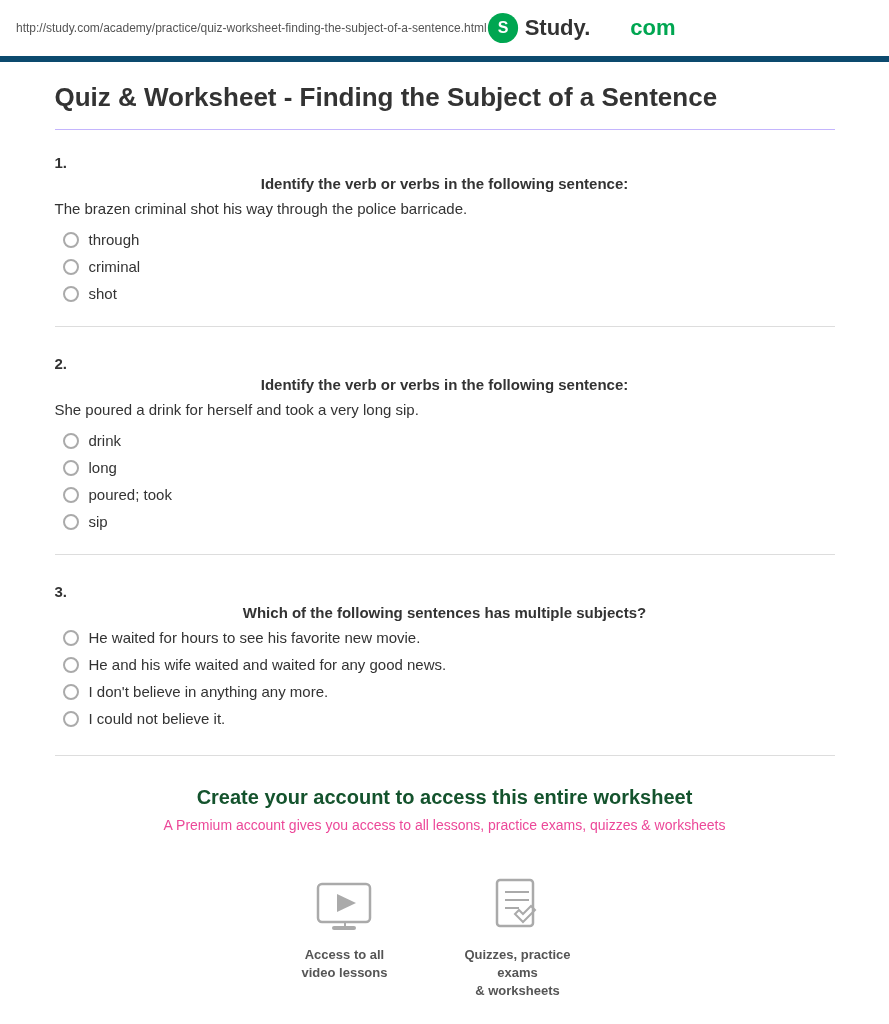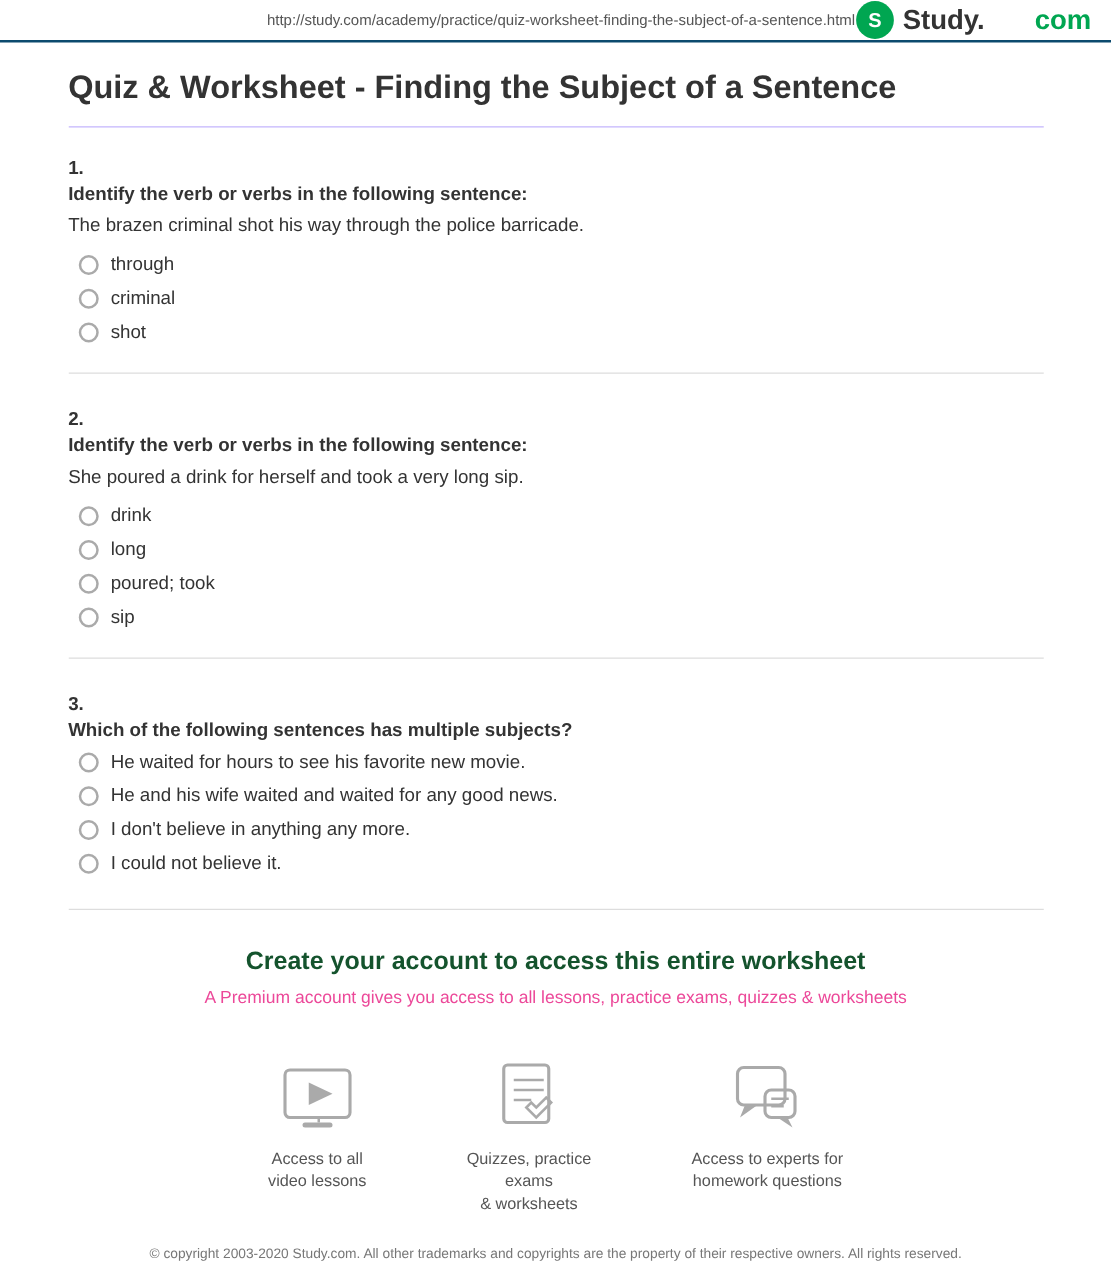--- a/index.html
+++ b/index.html
@@ -5,25 +5,25 @@
     * { box-sizing: border-box; margin: 0; padding: 0; }
     body {
       font-family: Arial, sans-serif;
       font-size: 15px;
       color: #333;
       background: #fff;
       width: 889px;
     }
     .header-bar {
       background: #fff;
-      border-bottom: 2px solid #0c4a6e;
-      padding: 0 16px;
-      display: flex;
-      align-items: center;
-      justify-content: flex-end;
+      border-bottom: 6px solid #0c4a6e;
+      padding: 12px 16px;
+      display: flex;
+      align-items: center;
+      justify-content: flex-start;
     }
     .url-bar {
       font-size: 12px;
       color: #555;
     }
     .logo-area {
       display: flex;
       align-items: center;
       gap: 6px;
     }
@@ -49,20 +49,21 @@
     }
     .question-number {
       font-weight: bold;
       font-size: 15px;
       margin-bottom: 4px;
     }
     .question-prompt {
       font-weight: bold;
       font-size: 15px;
       margin-bottom: 8px;
+      text-align: center;
     }
     .question-sentence {
       font-size: 15px;
       margin-bottom: 14px;
     }
     .options-list {
       list-style: none;
       padding-left: 8px;
     }
     .options-list li {
@@ -118,20 +119,21 @@
     }
     .feature-icon {
       width: 60px;
       height: 60px;
     }
     .feature-label {
       font-size: 13px;
       color: #555;
       text-align: center;
       line-height: 1.4;
+      font-weight: bold;
     }
     .copyright {
       font-size: 11px;
       color: #777;
       text-align: center;
       margin-top: 10px;
     }
   </style>
 </head>
 <body>
@@ -241,27 +243,16 @@
         <svg class="feature-icon" viewBox="0 0 60 60" xmlns="http://www.w3.org/2000/svg">
           <rect x="10" y="4" width="36" height="46" rx="3" fill="none" stroke="#aaa" stroke-width="2.5"></rect>
           <line x1="18" y1="16" x2="42" y2="16" stroke="#aaa" stroke-width="2"></line>
           <line x1="18" y1="24" x2="42" y2="24" stroke="#aaa" stroke-width="2"></line>
           <line x1="18" y1="32" x2="32" y2="32" stroke="#aaa" stroke-width="2"></line>
           <path d="M36 38 L44 30 L48 34 L36 46 L28 38 L32 34 Z" fill="none" stroke="#aaa" stroke-width="2"></path>
         </svg>
         <span class="feature-label">Quizzes, practice exams<br>&amp; worksheets</span>
       </div>
 
-      <div class="feature-item">
-        <svg class="feature-icon" viewBox="0 0 60 60" xmlns="http://www.w3.org/2000/svg">
-          <rect x="6" y="6" width="38" height="30" rx="5" fill="none" stroke="#aaa" stroke-width="2.5"></rect>
-          <polygon points="12,36 8,46 22,36" fill="#aaa"></polygon>
-          <rect x="28" y="24" width="24" height="22" rx="5" fill="none" stroke="#aaa" stroke-width="2.5"></rect>
-          <polygon points="46,46 50,54 38,46" fill="#aaa"></polygon>
-          <line x1="33" y1="31" x2="47" y2="31" stroke="#aaa" stroke-width="2"></line>
-          <line x1="33" y1="37" x2="43" y2="37" stroke="#aaa" stroke-width="2"></line>
-        </svg>
-        <span class="feature-label">Access to experts for<br>homework questions</span>
-      </div>
     </div>
     <div class="copyright">© copyright 2003-2020 Study.com. All other trademarks and copyrights are the property of their respective owners. All rights reserved.</div>
   </div>
 </div>
 
 </body></html>

